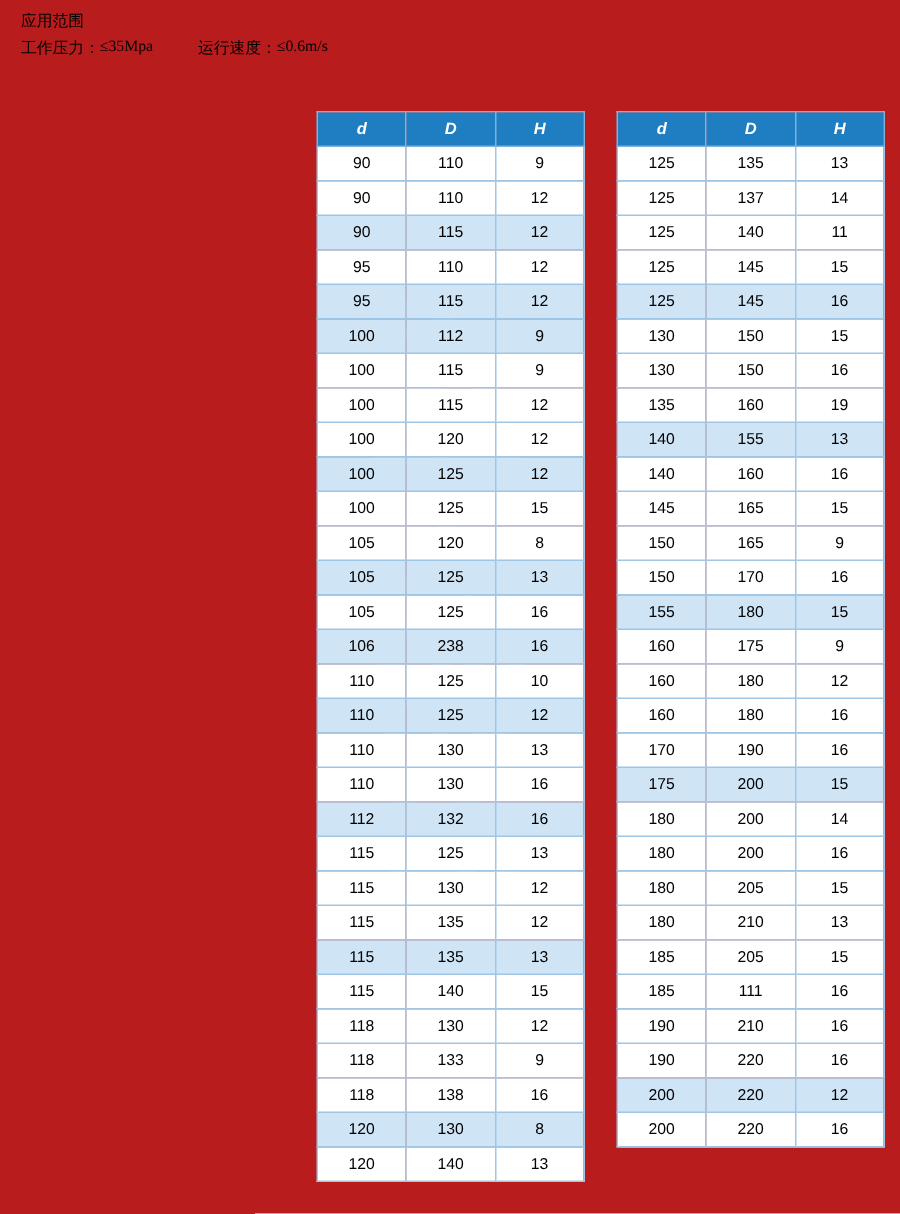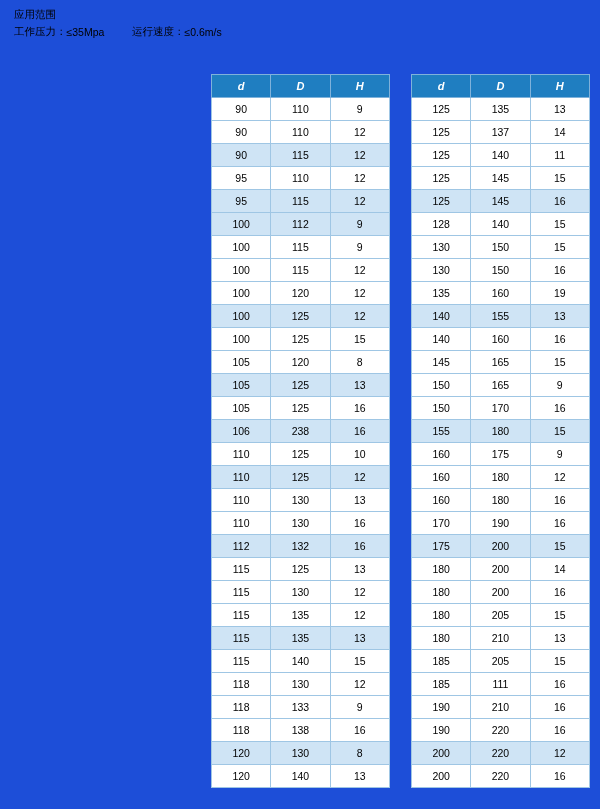--- a/index.html
+++ b/index.html
@@ -6,36 +6,36 @@
   html, body {
     margin: 0; padding: 0;
     width: 600px; height: 809px;
     background: #ffffff;
     font-family: "Liberation Sans", sans-serif;
   }
   #page {
     position: relative;
     width: 600px; height: 809px;
     overflow: hidden;
-    background: #1d4ed8;
+    background: #b91c1c;
   }
 
   
   .spec-block {
     position: absolute;
     left: 14px; top: 6px;
     width: 420px;
     font-size: 10.5px;
     color: #000;
     line-height: 1.55;
   }
   .spec-row { display: flex; align-items: baseline; }
   .spec-title { font-size: 10.5px; color: #000; margin-bottom: 2px; }
-  .spec-label { white-space: pre; font-family: Liberation Serif, serif; }
-  .spec-val { white-space: pre; }
+  .spec-label { white-space: pre; }
+  .spec-val { white-space: pre; font-family: Liberation Serif, serif; }
   .spec-col-1 { width: 118px; display: flex; }
   .spec-col-2 { display: flex; }
 
   
   .watermark {
     position: absolute;
     left: 0; top: 120px;
     width: 600px; height: 570px;
     pointer-events: none;
     z-index: 5;
@@ -322,25 +322,20 @@
             <td>125</td>
             <td>145</td>
             <td>15</td>
           </tr>
           <tr class="alt">
             <td>125</td>
             <td>145</td>
             <td>16</td>
           </tr>
           <tr class="">
-            <td>128</td>
-            <td>140</td>
-            <td>15</td>
-          </tr>
-          <tr class="">
             <td>130</td>
             <td>150</td>
             <td>15</td>
           </tr>
           <tr class="">
             <td>130</td>
             <td>150</td>
             <td>16</td>
           </tr>
           <tr class="">

